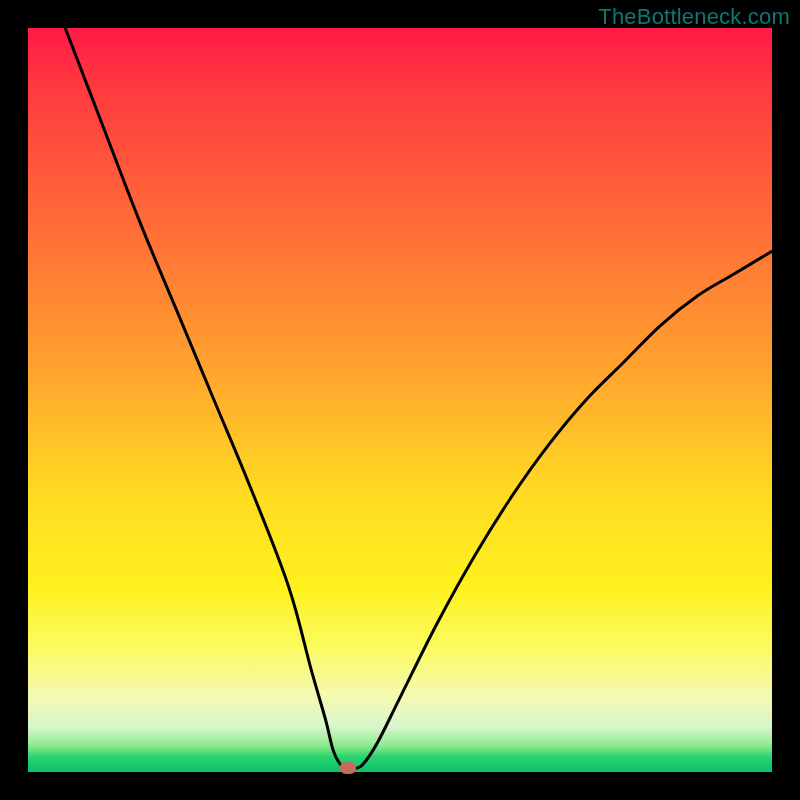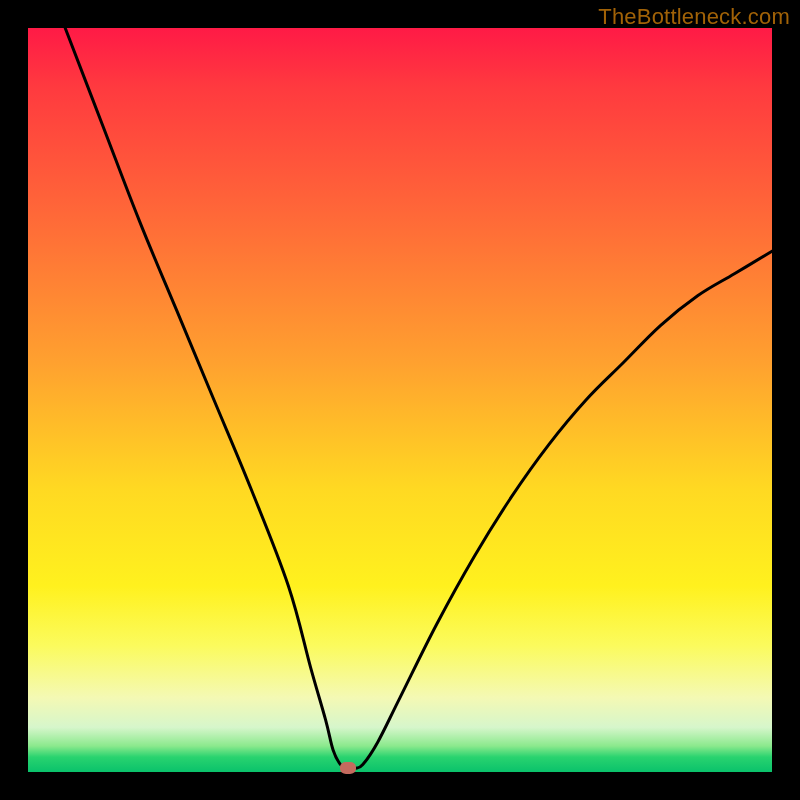--- a/index.html
+++ b/index.html
@@ -53,21 +53,21 @@
     width: 16px;
     height: 12px;
     border-radius: 6px / 5px;
     background: #c46a5e;
     transform: translate(-50%, -50%);
   }
   .watermark {
     position: absolute;
     top: 4px;
     right: 10px;
-    color: #a16207;
+    color: #0f766e;
     font-size: 22px;
     letter-spacing: 0.2px;
     font-weight: 500;
     user-select: none;
   }
 </style>
 </head>
 <body>
 
 <div class="frame">

